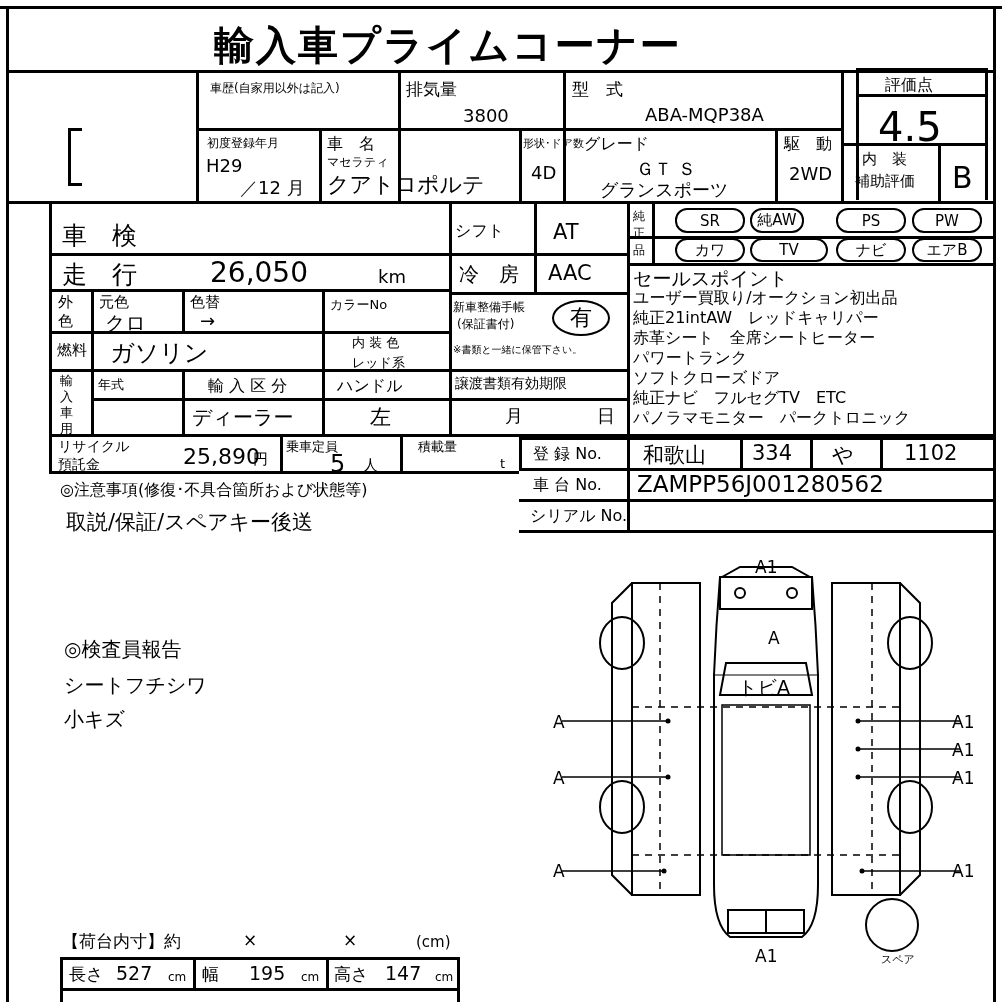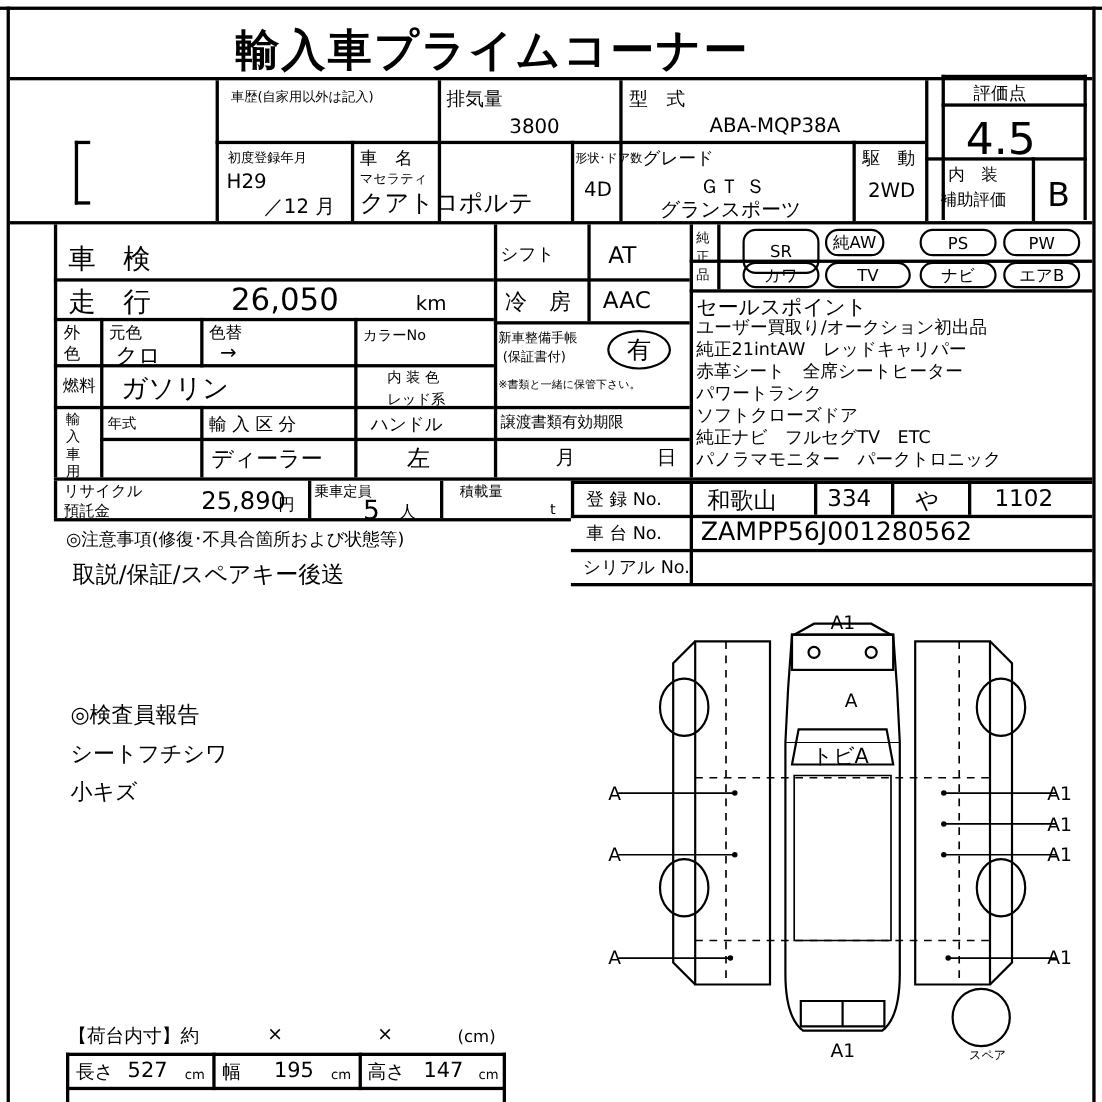--- a/index.html
+++ b/index.html
@@ -126,21 +126,21 @@
 
   <div class="line" style="left:91px;top:369px;width:3px;height:65px;"></div>
   <div class="line" style="left:182px;top:369px;width:3px;height:65px;"></div>
   <div class="line" style="left:322px;top:369px;width:3px;height:65px;"></div>
   <div class="line" style="left:91px;top:398px;width:358px;height:3px;"></div>
   <div class="t sm" style="left:60px;top:372px;font-size:13px;">輸</div>
   <div class="t sm" style="left:60px;top:388px;font-size:13px;">入</div>
   <div class="t sm" style="left:60px;top:404px;font-size:13px;">車</div>
   <div class="t sm" style="left:60px;top:420px;font-size:13px;">用</div>
   <div class="t sm" style="left:98px;top:376px;font-size:13px;">年式</div>
-  <div class="t md" style="left:190px;top:376px;font-size:16px;">輸 入 区 分</div>
+  <div class="t md" style="left:208px;top:376px;font-size:16px;">輸 入 区 分</div>
   <div class="t md" style="left:337px;top:376px;font-size:16px;">ハンドル</div>
   <div class="t lg" style="left:192px;top:404px;font-size:20px;">ディーラー</div>
   <div class="t lg" style="left:370px;top:403px;font-size:21px;">左</div>
 
   <div class="line" style="left:449px;top:253px;width:178px;height:3px;"></div>
   <div class="line" style="left:449px;top:292px;width:178px;height:3px;"></div>
   <div class="line" style="left:449px;top:369px;width:178px;height:3px;"></div>
   <div class="line" style="left:449px;top:398px;width:178px;height:3px;"></div>
   <div class="line" style="left:534px;top:204px;width:3px;height:88px;"></div>
   <div class="t md" style="left:455px;top:221px;font-size:16px;">シフト</div>
@@ -157,21 +157,21 @@
   <div class="t lg" style="left:505px;top:404px;">月</div>
   <div class="t lg" style="left:597px;top:404px;">日</div>
 
   <div class="line" style="left:627px;top:236px;width:366px;height:3px;"></div>
   <div class="line" style="left:627px;top:263px;width:366px;height:3px;"></div>
   <div class="line" style="left:652px;top:204px;width:3px;height:59px;"></div>
   <div class="t sm" style="left:633px;top:208px;font-size:12px;">純</div>
   <div class="t sm" style="left:633px;top:225px;font-size:12px;">正</div>
   <div class="t sm" style="left:633px;top:242px;font-size:12px;">品</div>
 
-  <div class="rnd" style="position:absolute;left:675px;top:208px;width:70px;height:41px;">
+  <div class="rnd" style="position:absolute;left:675px;top:208px;width:70px;height:25px;">
       <span class="sm2" style="font-size:15px;">SR</span>
     </div>
   <div class="rnd" style="position:absolute;left:750px;top:208px;width:54px;height:25px;">
       <span class="sm2" style="font-size:15px;">純AW</span>
     </div>
   <div class="rnd" style="position:absolute;left:836px;top:208px;width:70px;height:25px;">
       <span class="sm2" style="font-size:15px;">PS</span>
     </div>
   <div class="rnd" style="position:absolute;left:912px;top:208px;width:70px;height:25px;">
       <span class="sm2" style="font-size:15px;">PW</span>

